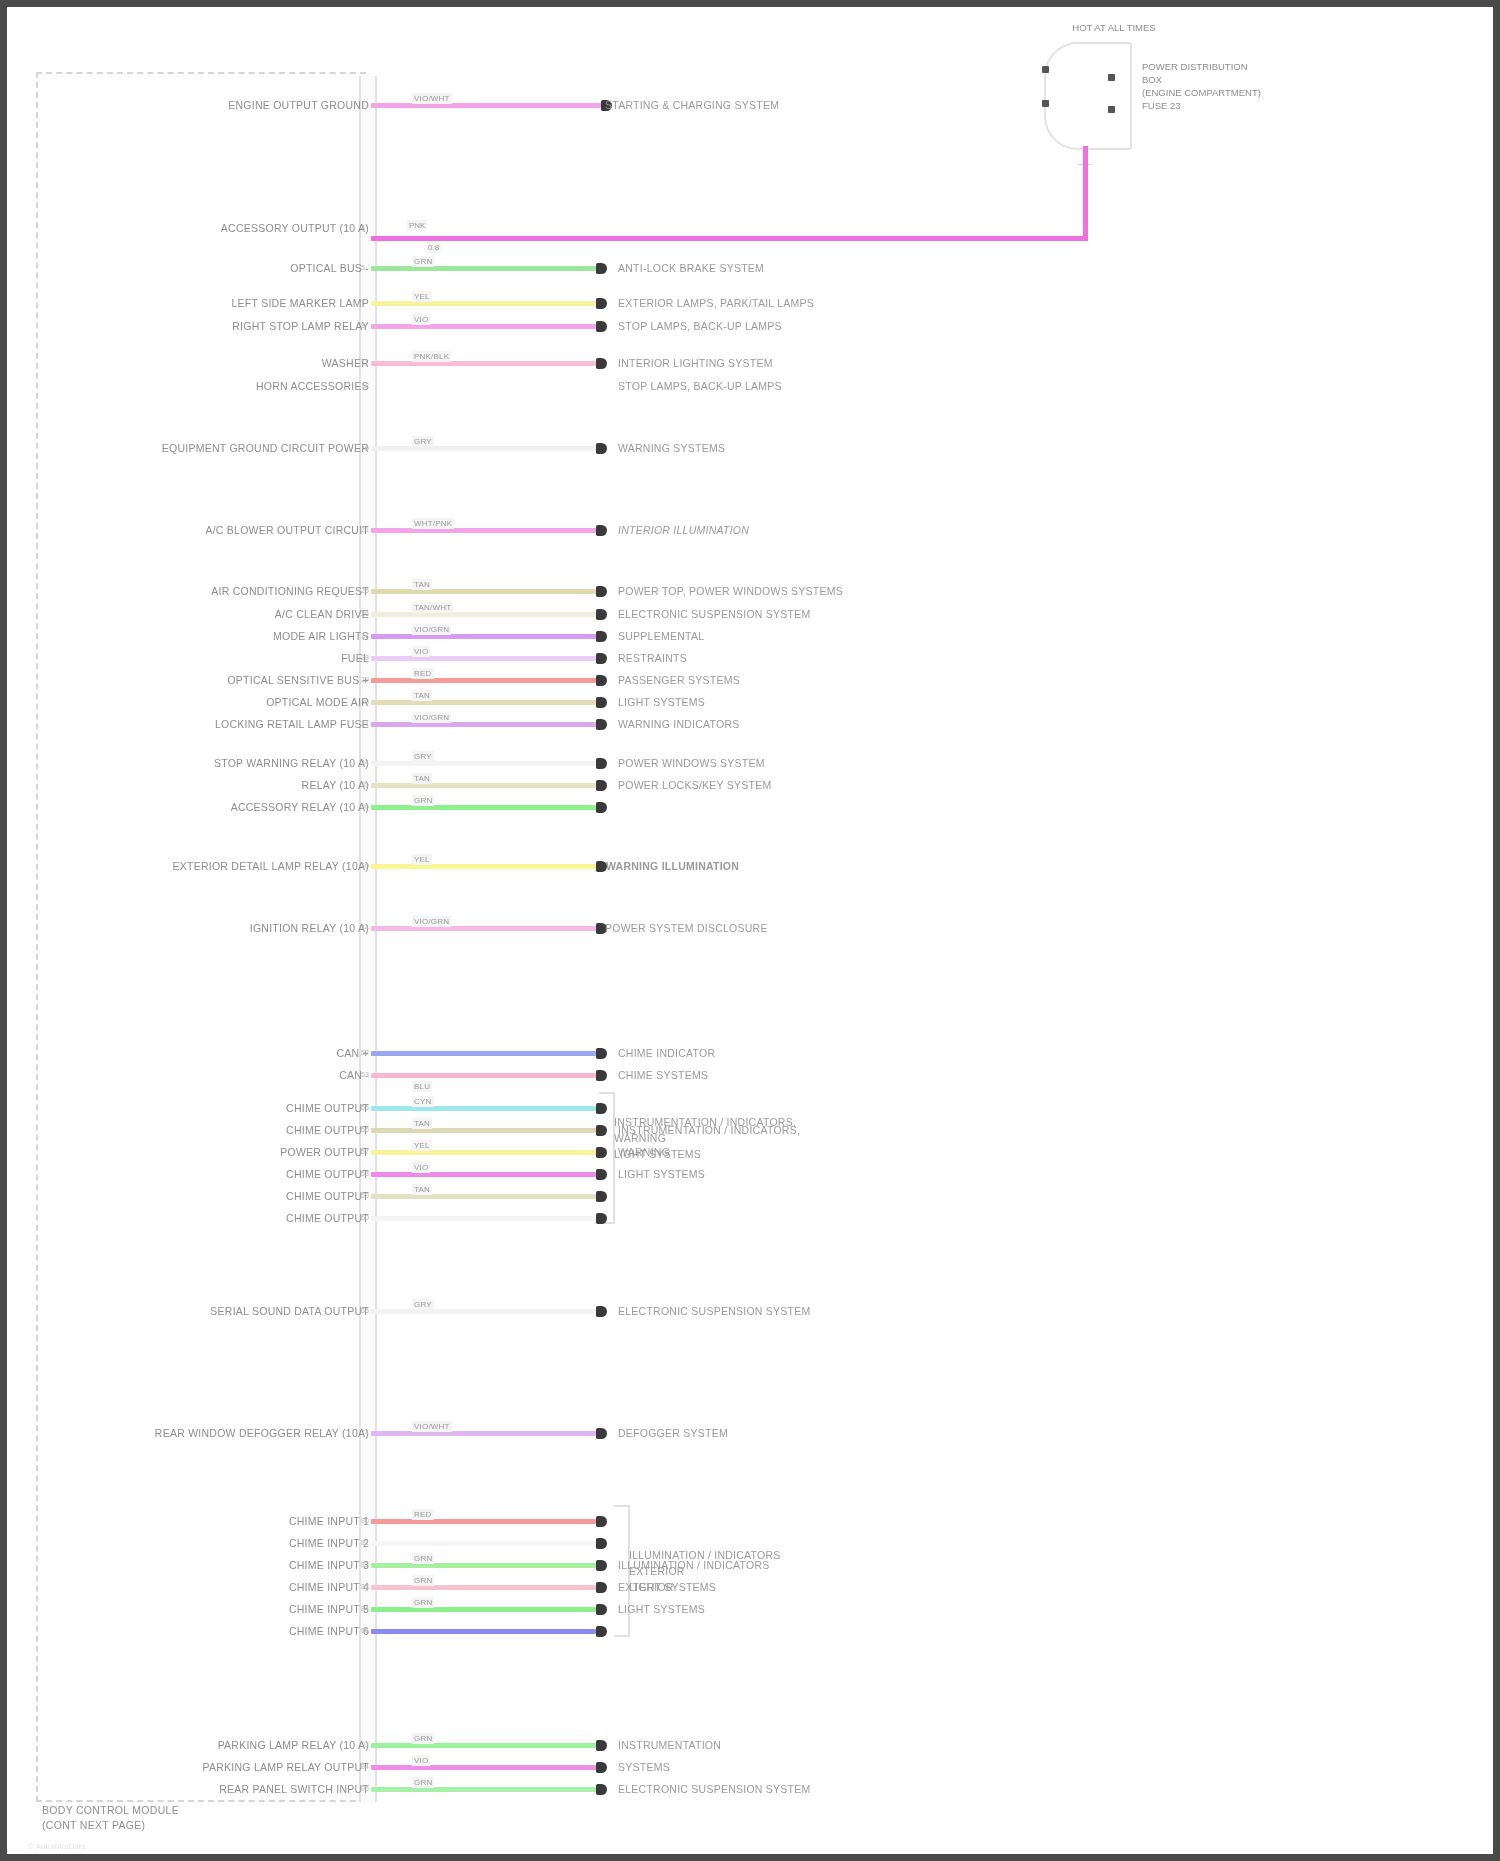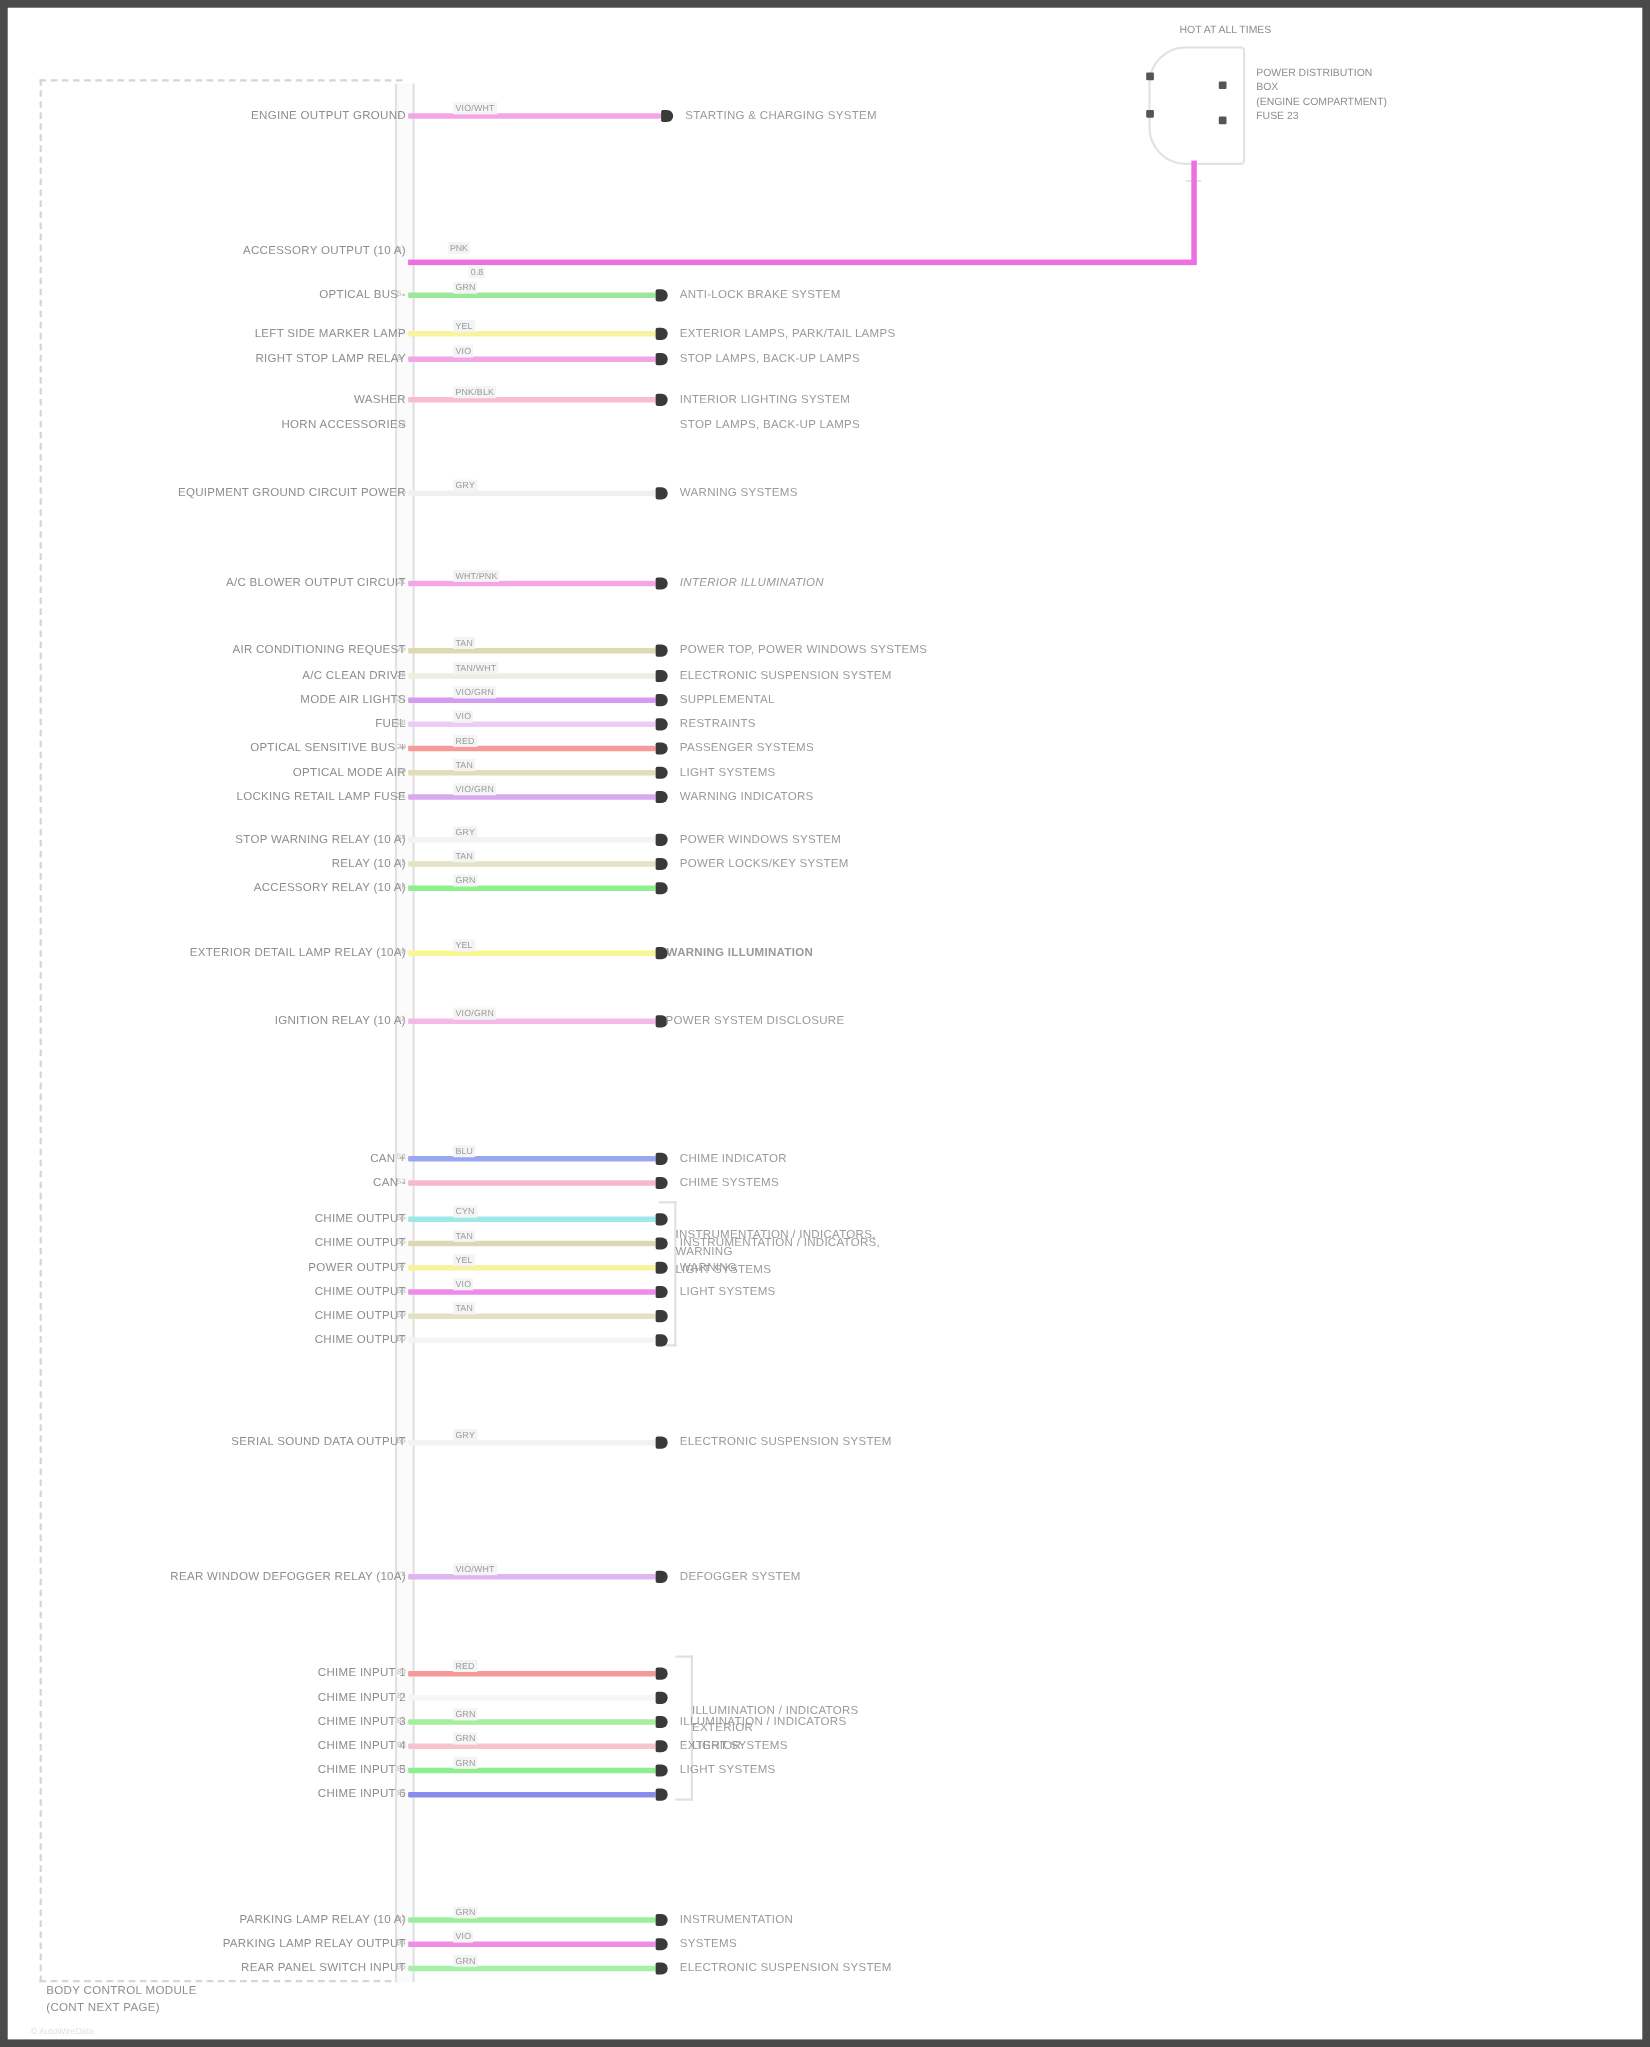--- a/index.html
+++ b/index.html
@@ -207,21 +207,21 @@
     <div class="bracket" style="left:585px;top:1078px;height:128px;"></div>
     <div class="bracket" style="left:600px;top:1491px;height:128px;"></div>
 
     <div id="rows-container">
         <div class="wire-row" style="top: 82px;">
           <div class="pin-label">ENGINE OUTPUT GROUND</div>
           <div class="pin-num">1</div>
           <div class="wire" style="width: 230px; background: rgb(242, 166, 232);"></div>
           <div class="terminal" style="left: 587px;"></div>
           <div class="wire-code" style="left: 398px;">VIO/WHT</div>
-          <div class="dest-label" style="left: 609px;">STARTING &amp; CHARGING SYSTEM</div>
+          <div class="dest-label" style="left: 591px;">STARTING &amp; CHARGING SYSTEM</div>
         </div>
         <div class="wire-row" style="top: 205px;">
           <div class="pin-label">ACCESSORY OUTPUT (10 A)</div>
           <div class="pin-num">4</div>
         </div>
         <div class="wire-row" style="top: 245px;">
           <div class="pin-label">OPTICAL BUS -</div>
           <div class="pin-num">5</div>
           <div class="wire" style="width: 225px; background: rgb(155, 232, 155);"></div>
           <div class="terminal" style="left: 582px;"></div>
@@ -366,21 +366,21 @@
           <div class="wire" style="width: 225px; background: rgb(245, 185, 232);"></div>
           <div class="terminal" style="left: 582px;"></div>
           <div class="wire-code" style="left: 398px;">VIO/GRN</div>
           <div class="dest-label" style="left: 591px;">POWER SYSTEM DISCLOSURE</div>
         </div>
         <div class="wire-row" style="top: 1030px;">
           <div class="pin-label">CAN +</div>
           <div class="pin-num">52</div>
           <div class="wire" style="width: 225px; background: rgb(154, 167, 239);"></div>
           <div class="terminal" style="left: 582px;"></div>
-          <div class="wire-code" style="left: 398px;">BLU</div>
+          <div class="wire-code" style="left: 398px; margin-top: 40px;">BLU</div>
           <div class="dest-label" style="left: 604px;">CHIME INDICATOR</div>
         </div>
         <div class="wire-row" style="top: 1052px;">
           <div class="pin-label">CAN -</div>
           <div class="pin-num">53</div>
           <div class="wire" style="width: 225px; background: rgb(247, 184, 207);"></div>
           <div class="terminal" style="left: 582px;"></div>
           <div class="dest-label" style="left: 604px;">CHIME SYSTEMS</div>
         </div>
         <div class="wire-row" style="top: 1085px;">

